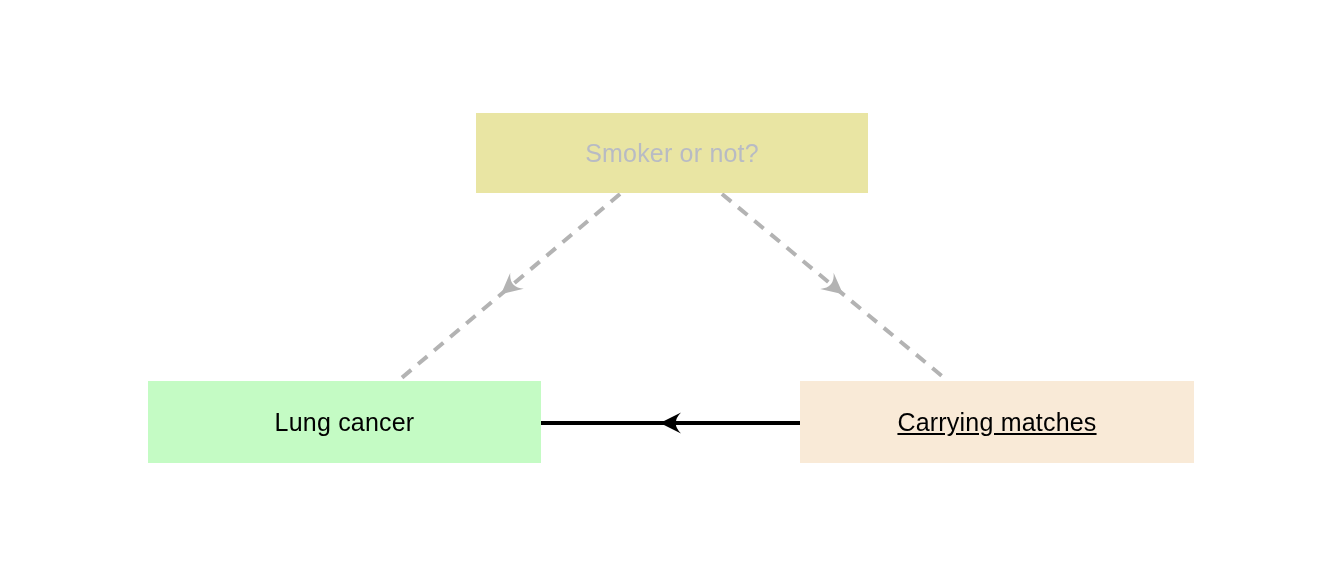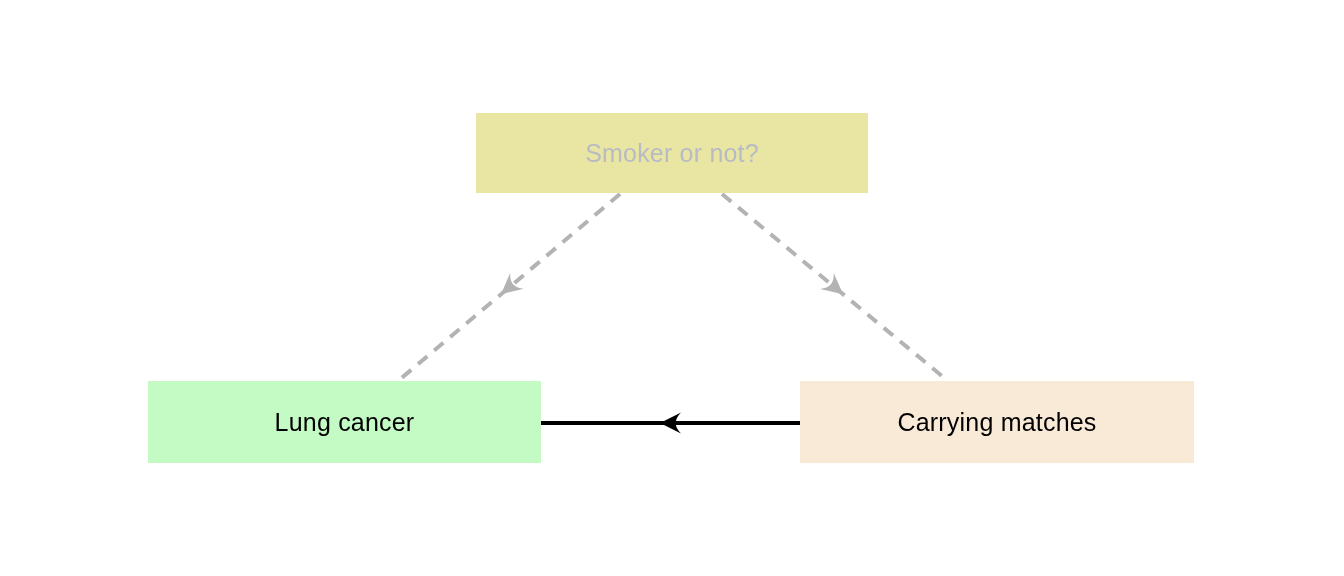--- a/index.html
+++ b/index.html
@@ -58,16 +58,16 @@
       </g>
     </svg>
   <div id="node-layer">
       <div class="node" style="left: 476px; top: 113px; width: 392px; height: 80px; background: rgb(233, 229, 163);">
         <span class="node-label" style="color: rgb(184, 187, 196);">Smoker or not?</span>
       </div>
       <div class="node" style="left: 148px; top: 381px; width: 393px; height: 82px; background: rgb(196, 251, 196); text-align: right;">
         <span class="node-label" style="color: rgb(0, 0, 0);">Lung cancer</span>
       </div>
       <div class="node" style="left: 800px; top: 381px; width: 394px; height: 82px; background: rgb(249, 234, 215);">
-        <span class="node-label" style="color: rgb(0, 0, 0);">Carrying matches</span>
+        <span class="node-label" style="color: rgb(0, 0, 0); text-decoration: underline;">Carrying matches</span>
       </div>
     </div>
 </div>
 
 </body></html>

